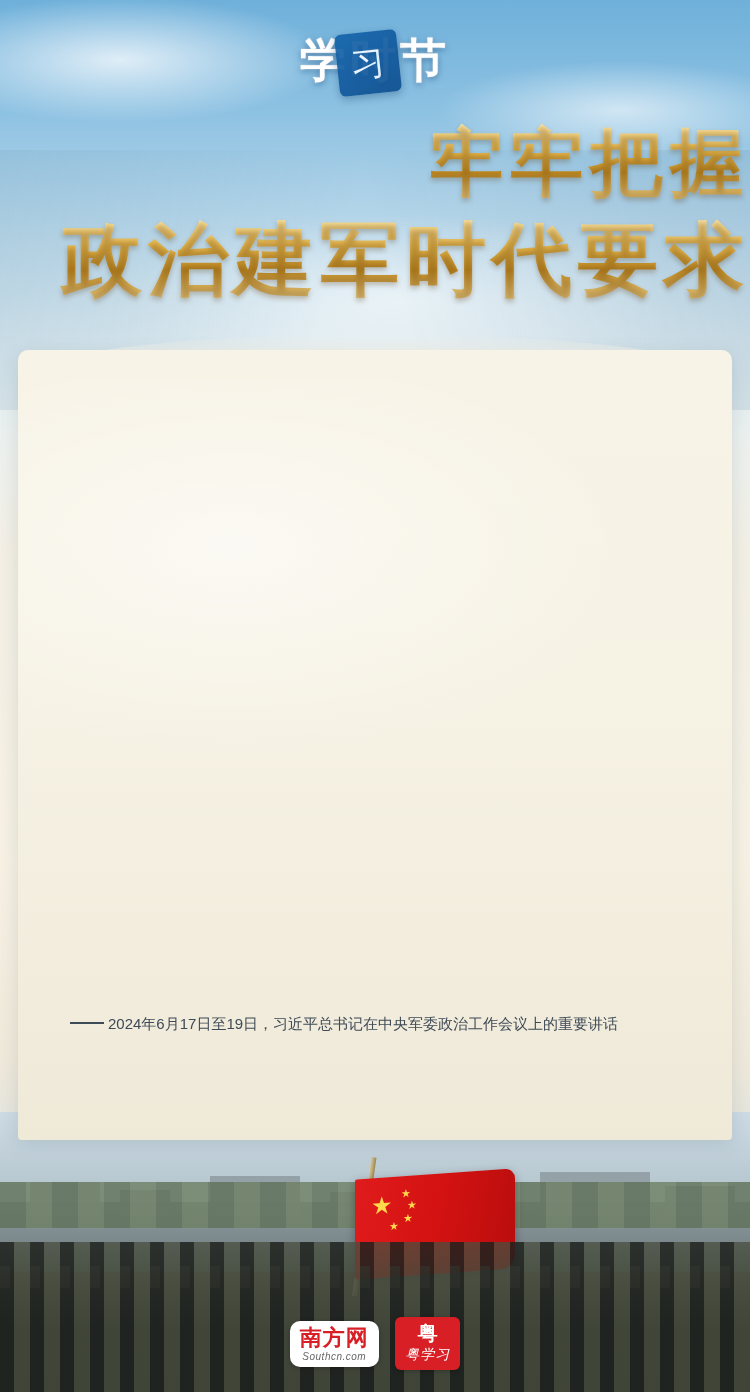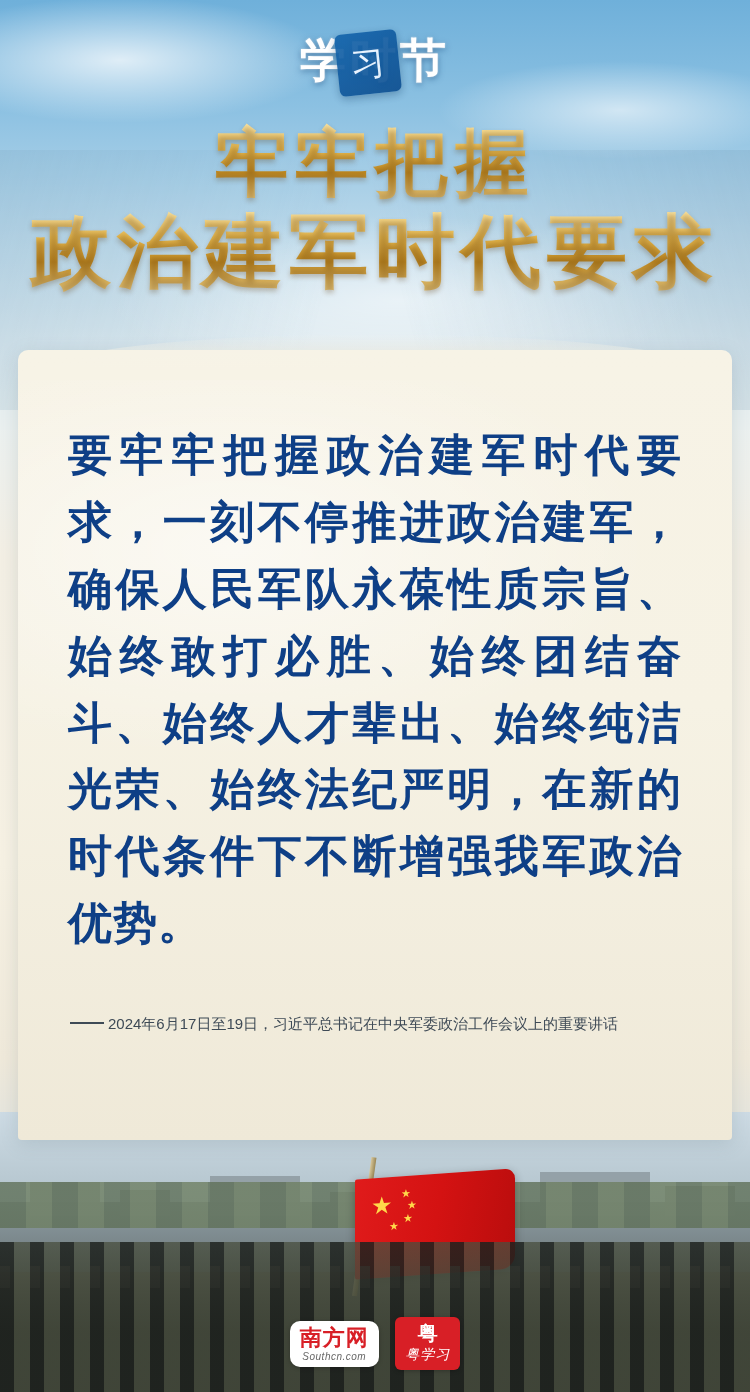--- a/index.html
+++ b/index.html
@@ -73,36 +73,36 @@
     font-family: "DejaVu Serif", serif;
     font-size: 34px;
     color: #eaf4ff;
   }
 
   
   .title-block {
     position: absolute;
     top: 120px;
     left: 0; right: 0;
-    text-align: center;
+    text-align: right;
     z-index: 5;
   }
   .title-line {
     font-family: "DejaVu Serif", serif;
     font-weight: bold;
     letter-spacing: 6px;
     line-height: 1.15;
     background: linear-gradient(180deg, #fbe9b0 0%, #e6b84e 35%, #c08a22 62%, #f0d58e 100%);
     -webkit-background-clip: text;
     background-clip: text;
     color: transparent;
     text-shadow: 0 3px 5px rgba(90,55,10,0.28);
   }
   .title-line.l1 { font-size: 74px; }
-  .title-line.l2 { font-size: 80px; }
+  .title-line.l2 { font-size: 80px; margin-top: 8px; }
 
   
   .panel {
     position: absolute;
     left: 18px;
     top: 350px;
     width: 714px;
     height: 790px;
     border-radius: 10px 10px 4px 4px;
     background:
@@ -291,21 +291,20 @@
     </div>
   </div>
 
   <div class="title-block">
     <div class="title-line l1">牢牢把握</div>
     <div class="title-line l2">政治建军时代要求</div>
   </div>
 
   <div class="panel">
     <div class="panel-top-wave"></div>
-    <div class="quote">要牢牢把握政治建军时代要求，一刻不停推进政治建军，确保人民军队永葆性质宗旨、始终敢打必胜、始终团结奋斗、始终人才辈出、始终纯洁光荣、始终法纪严明，在新的时代条件下不断增强我军政治优势。</div>
     <div class="source">
       <span class="source-rule"></span><span>2024年6月17日至19日，习近平总书记在中央军委政治工作会议上的重要讲话</span>
     </div>
   </div>
 
   <div class="photo">
     <div class="photo-sky"></div>
     <div class="skyline">
       <div class="bldg" style="left:30px;width:70px;height:34px;"></div>
       <div class="bldg" style="left:120px;width:50px;height:26px;"></div>

